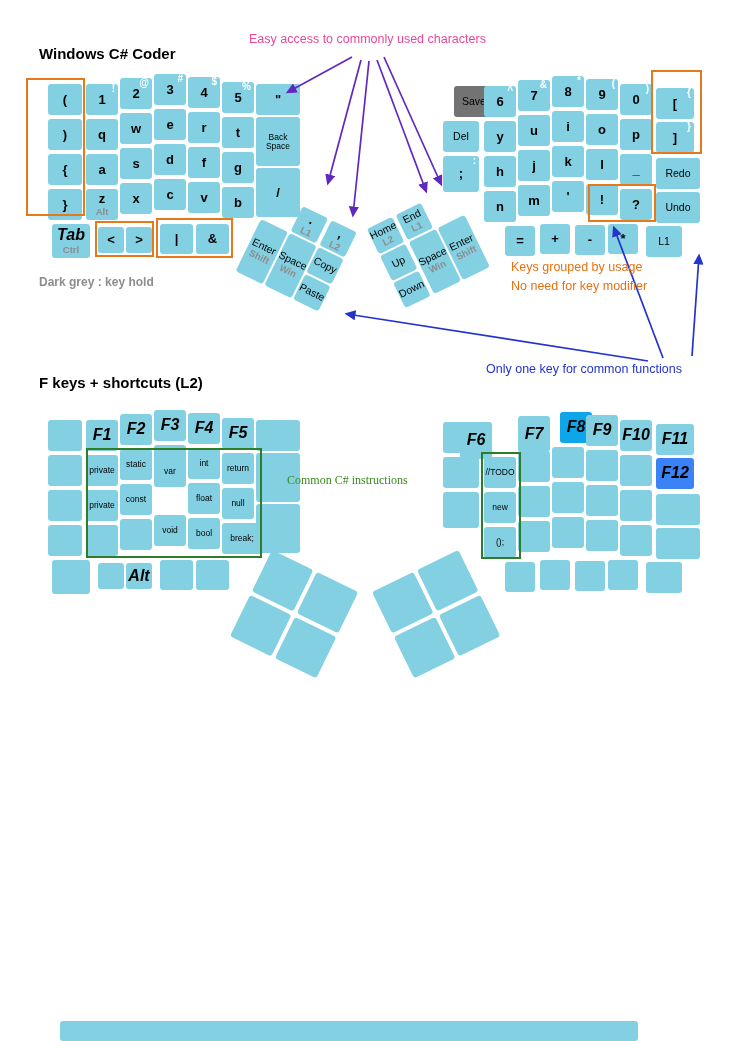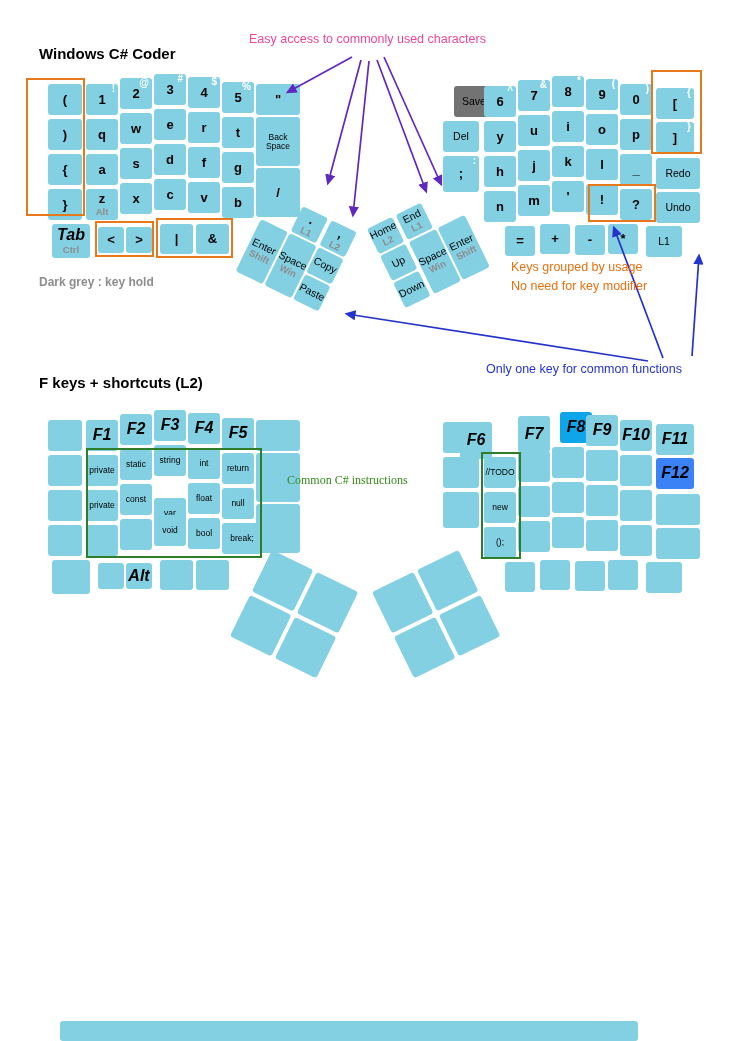--- a/index.html
+++ b/index.html
@@ -290,21 +290,21 @@
         <span class="main c-sm">return</span>
       </div>
       <div class="key" style="left: 256px; top: 453px; width: 44px; height: 49px; background: rgb(131, 208, 227);"></div>
       <div class="key" style="left: 48px; top: 490px; width: 34px; height: 31px; background: rgb(131, 208, 227);"></div>
       <div class="key" style="left: 86px; top: 490px; width: 32px; height: 31px; background: rgb(131, 208, 227);">
         <span class="main c-sm">private</span>
       </div>
       <div class="key" style="left: 120px; top: 484px; width: 32px; height: 31px; background: rgb(131, 208, 227);">
         <span class="main c-sm">const</span>
       </div>
-      <div class="key" style="left: 154px; top: 498px; width: 32px; height: 31px; background: rgb(131, 208, 227);">
+      <div class="key" style="left: 154px; top: 456px; width: 32px; height: 31px; background: rgb(131, 208, 227);">
         <span class="main c-sm">var</span>
       </div>
       <div class="key" style="left: 188px; top: 483px; width: 32px; height: 31px; background: rgb(131, 208, 227);">
         <span class="main c-sm">float</span>
       </div>
       <div class="key" style="left: 222px; top: 488px; width: 32px; height: 31px; background: rgb(131, 208, 227);">
         <span class="main c-sm">null</span>
       </div>
       <div class="key" style="left: 256px; top: 504px; width: 44px; height: 49px; background: rgb(131, 208, 227);"></div>
       <div class="key" style="left: 48px; top: 525px; width: 34px; height: 31px; background: rgb(131, 208, 227);"></div>

